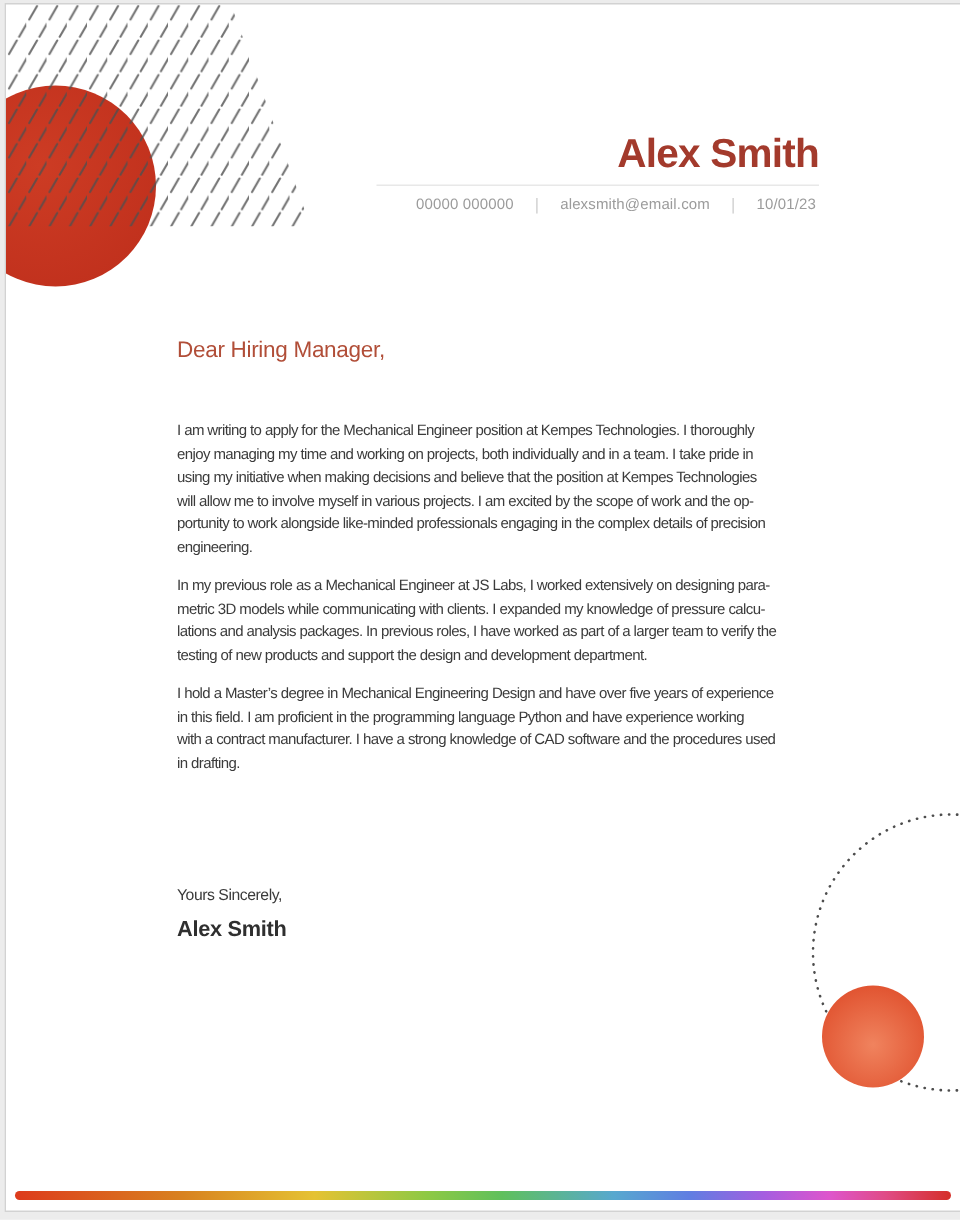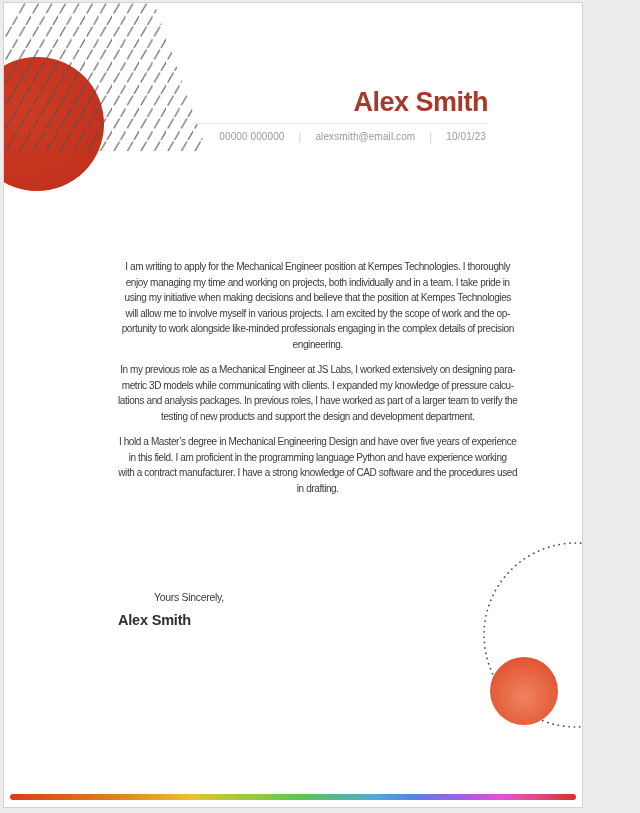--- a/index.html
+++ b/index.html
@@ -5,21 +5,21 @@
   * { margin: 0; padding: 0; box-sizing: border-box; }
   html, body {
     width: 640px; height: 813px;
     background: var(--canvas-bg, #ececec);
     font-family: "Liberation Sans", sans-serif;
     overflow: hidden;
   }
   .page {
     position: absolute;
     left: 3px; top: 2px;
-    width: 580px; height: 806px;
+    width: 638px; height: 806px;
     background: var(--page-bg, #ffffff);
     border: 1px solid var(--page-border, #d2d2d2);
     overflow: hidden;
   }
 
   
   .decor-tl { position: absolute; left: 0; top: 0; }
   .decor-br { position: absolute; right: 0; top: 535px; }
   .rainbow-bar {
     position: absolute;
@@ -54,37 +54,36 @@
   
   .greeting {
     position: absolute;
     left: 114px; top: 222px;
     font-size: 15px;
     letter-spacing: -0.2px;
     color: var(--greeting-color, #b14e38);
   }
   .body-text {
     position: absolute;
-    left: 114px; top: 256px;
+    left: 114px; top: 277px;
     color: var(--body-color, #3b3b3b);
-    text-align: center;
   }
   .paragraph {
     font-size: 10px;
     letter-spacing: -0.4px;
     line-height: 15.5px;
     white-space: pre;
     margin-bottom: 10px;
   }
   .signoff {
     position: absolute;
     left: 114px; top: 588px;
     color: var(--body-color, #3b3b3b);
   }
-  .closing { font-size: 10.5px; letter-spacing: -0.3px; margin-left: 36px; }
+  .closing { font-size: 10.5px; letter-spacing: -0.3px; }
   .signature {
     margin-top: 9px;
     font-size: 14.5px;
     font-weight: bold;
     letter-spacing: -0.2px;
     color: #2f2f2f;
   }
 </style>
 </head>
 <body>
@@ -112,20 +111,21 @@
     <div class="author-name">Alex Smith</div>
     <div class="contact">
       <span>00000 000000</span>
       <span class="sep">|</span>
       <span>alexsmith@email.com</span>
       <span class="sep">|</span>
       <span>10/01/23</span>
     </div>
   </div>
 
+  <div class="greeting">Dear Hiring Manager,</div>
 
   <div class="body-text">
     <div class="paragraph">I am writing to apply for the Mechanical Engineer position at Kempes Technologies. I thoroughly
 enjoy managing my time and working on projects, both individually and in a team. I take pride in
 using my initiative when making decisions and believe that the position at Kempes Technologies
 will allow me to involve myself in various projects. I am excited by the scope of work and the op-
 portunity to work alongside like-minded professionals engaging in the complex details of precision
 engineering.</div>
     <div class="paragraph">In my previous role as a Mechanical Engineer at JS Labs, I worked extensively on designing para-
 metric 3D models while communicating with clients. I expanded my knowledge of pressure calcu-

